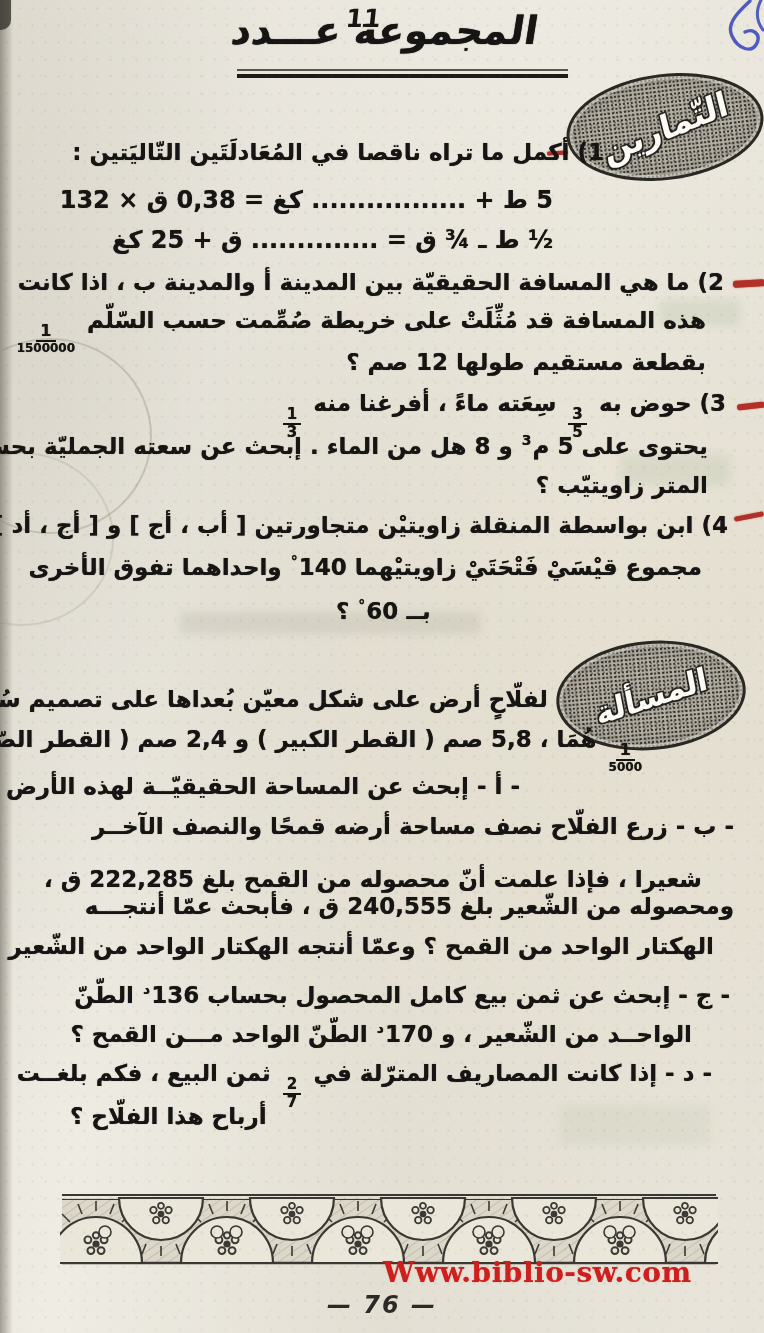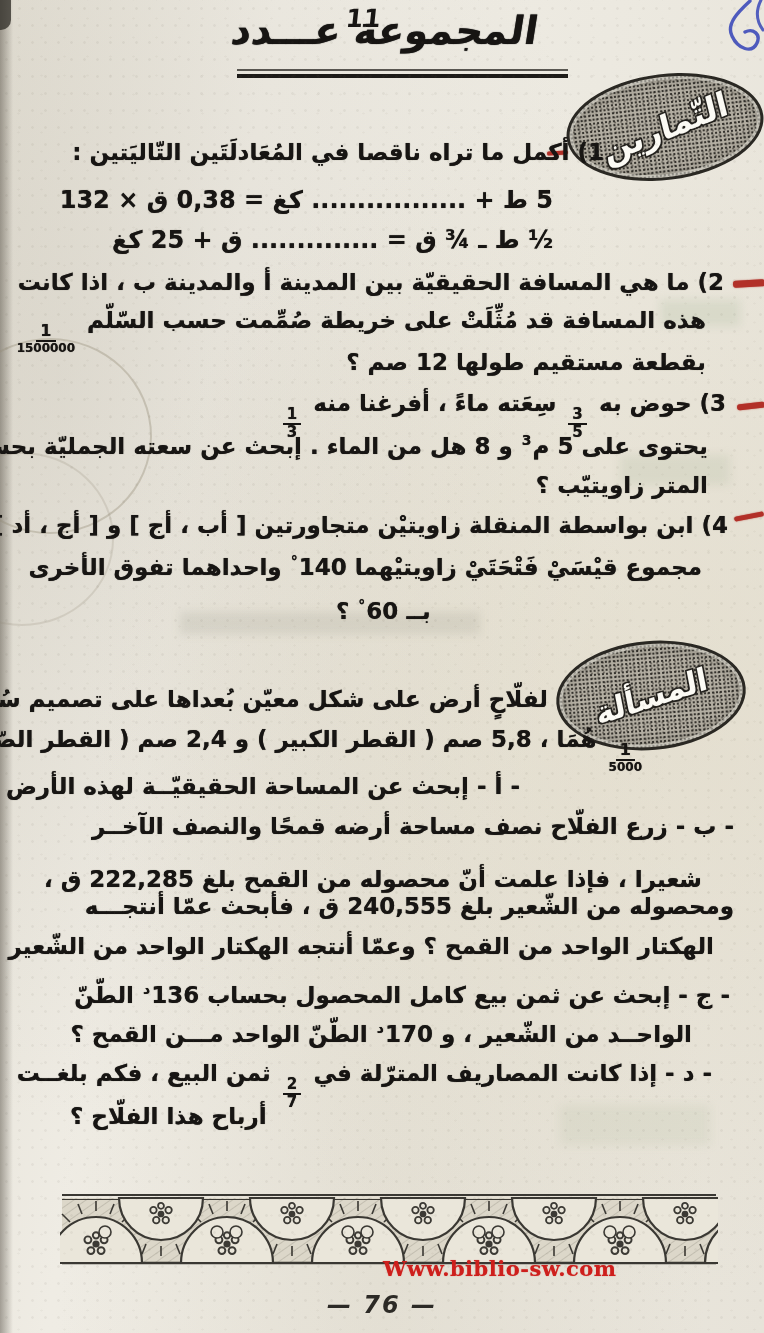--- a/index.html
+++ b/index.html
@@ -55,21 +55,21 @@
   .frac-sm{font-size:15px;}
   .frac-big .num{font-size:16px;} .frac-big .den{font-size:12px; letter-spacing:0;}
   sup.u{font-size:14px; vertical-align:9px; margin:0 1px;}
   .num-ltr{direction:ltr; unicode-bidi:isolate;}
   .red-dash{position:absolute; background:#b23028; border-radius:3px;
     box-shadow:0 0 1.5px rgba(178,48,40,.8);}
   .ghost{position:absolute; pointer-events:none;}
   .ghost-circle{border:2.5px solid rgba(150,142,122,.38); border-radius:50%;}
   .smudge{position:absolute; filter:blur(4px); pointer-events:none;}
   .watermark{position:absolute; left:383px; top:1256px; color:#ce1f1c;
-    font-family:"DejaVu Serif", serif; font-size:21px; font-weight:bold; letter-spacing:.5px;
+    font-family:"DejaVu Serif", serif; font-size:28px; font-weight:bold; letter-spacing:.5px;
     text-shadow:0 0 1px rgba(206,31,28,.6);}
   .page-num{position:absolute; left:0; right:0; top:1291px; text-align:center;
     font-size:24px; font-weight:bold; color:#2c2a26; letter-spacing:2px;font-style:italic;}
   .border-wrap{position:absolute; left:60px; top:1192px;}
   .pen{position:absolute; left:688px; top:0; pointer-events:none;}
 </style>
 </head>
 <body>
 
 <div class="page">

